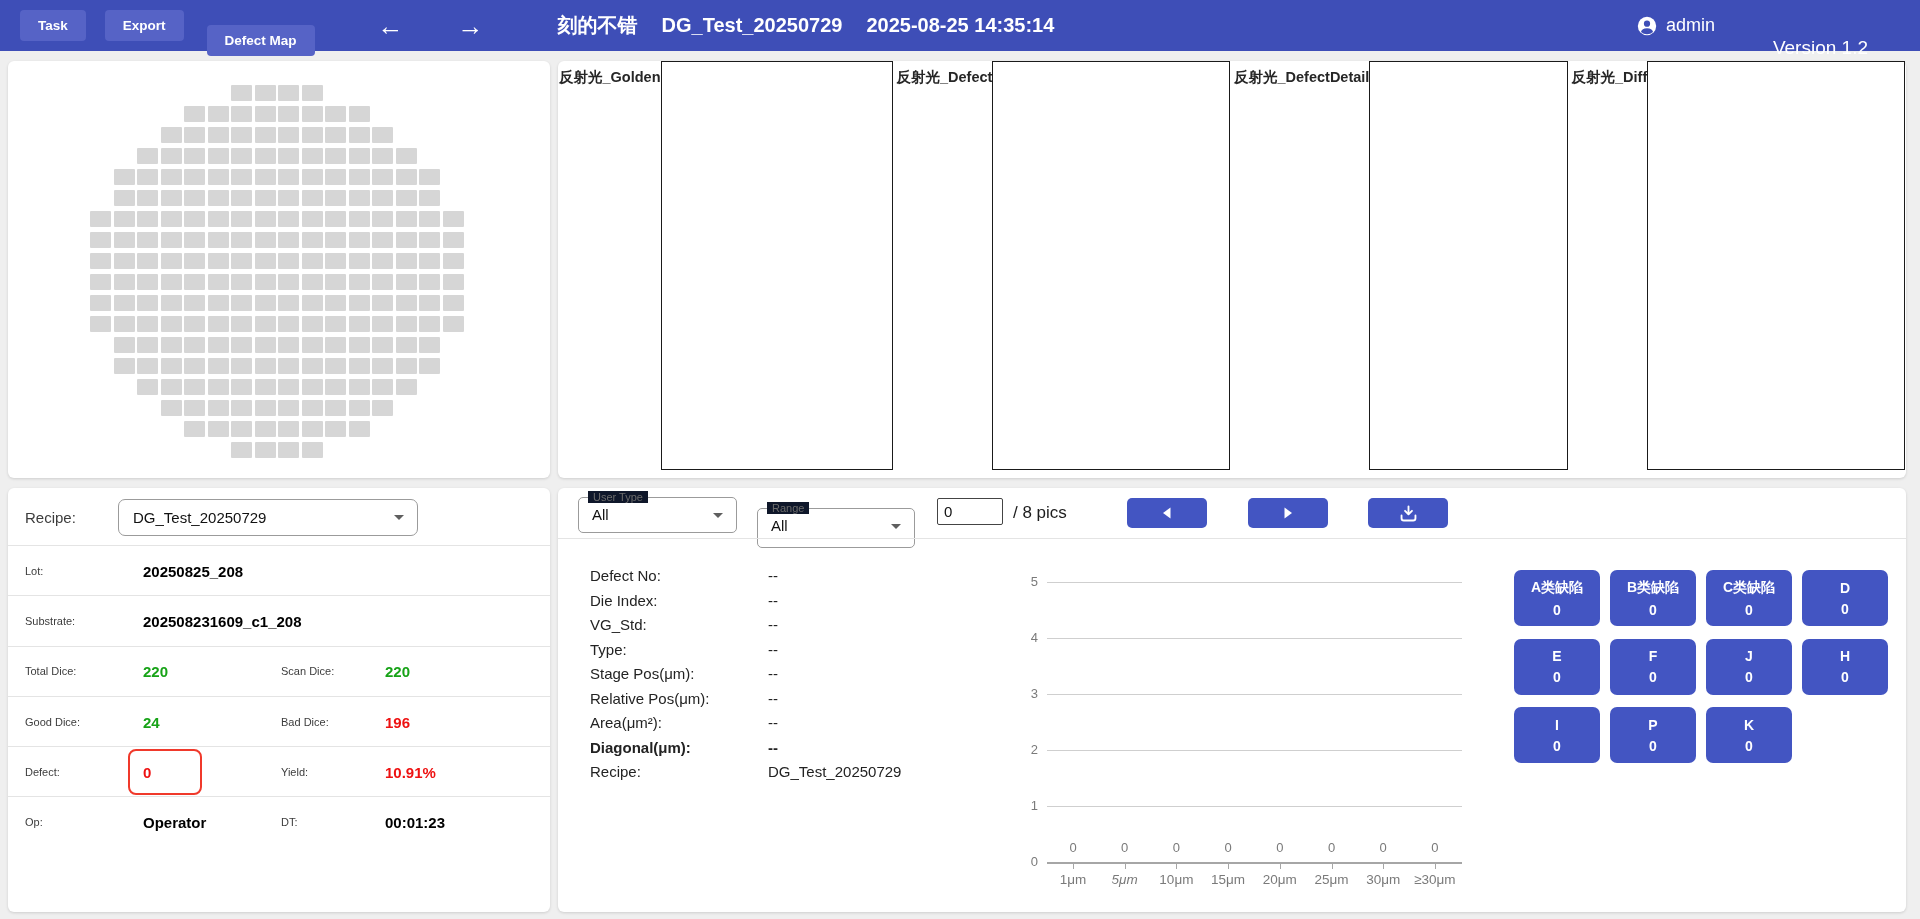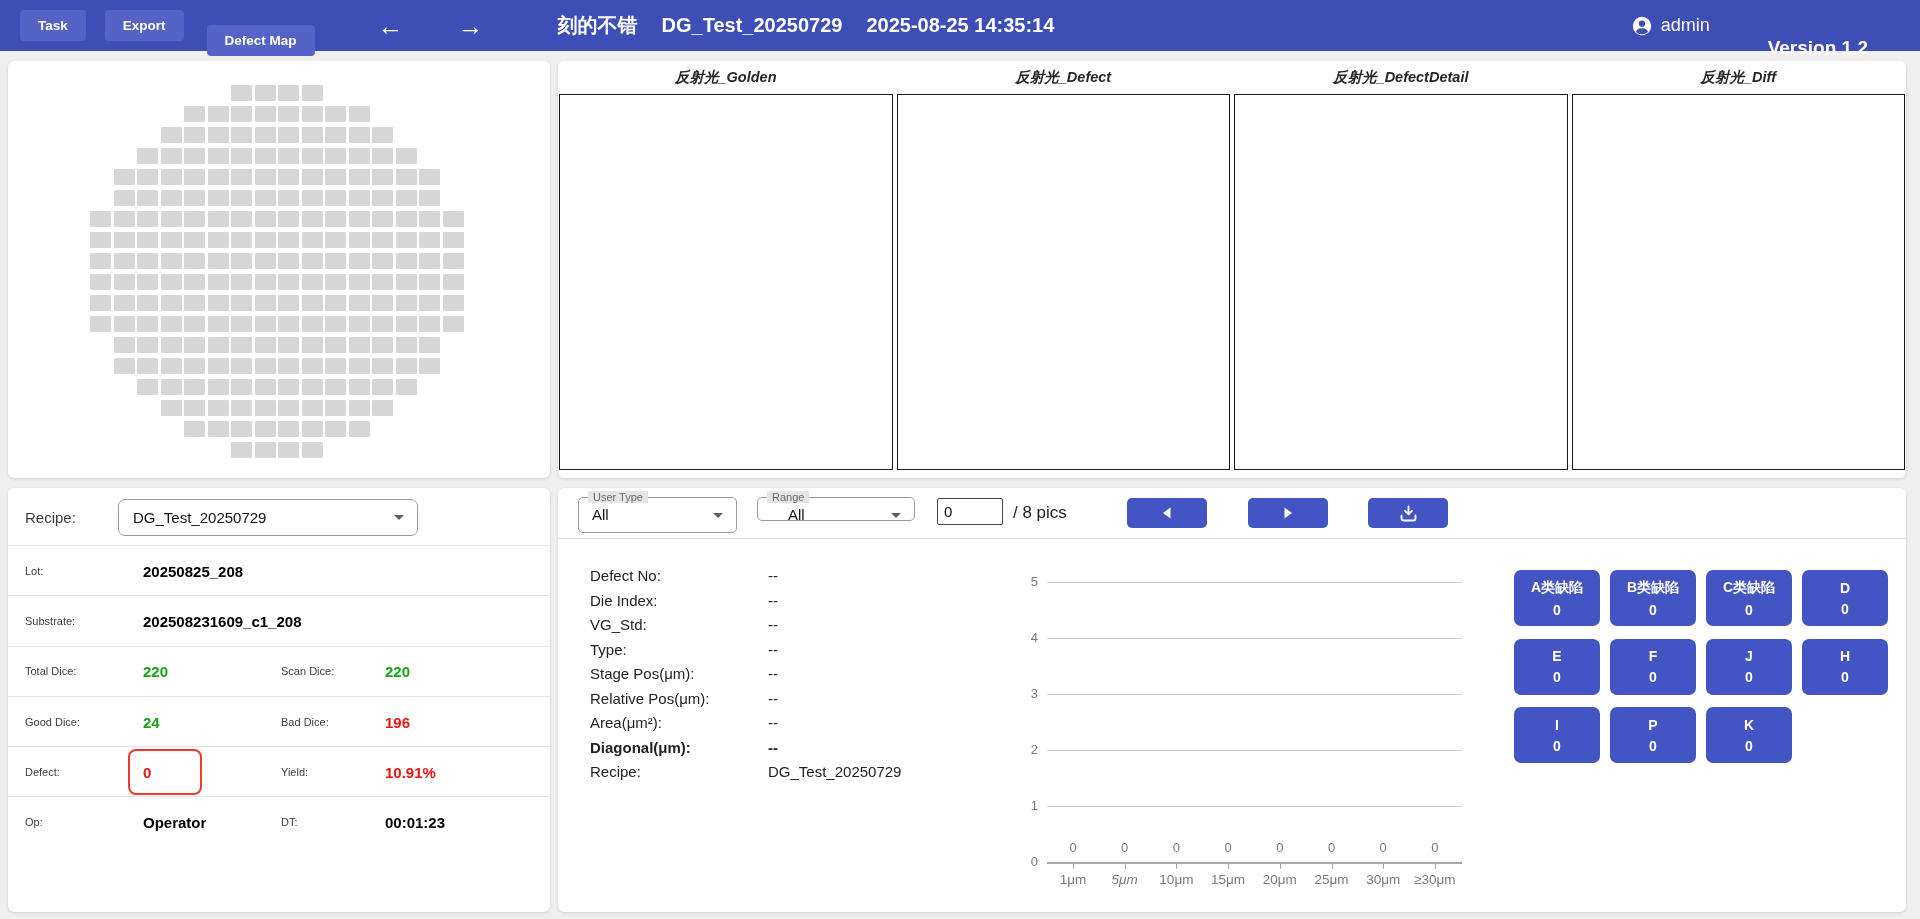--- a/index.html
+++ b/index.html
@@ -21,36 +21,36 @@
   }
   .tb-btn.dm{margin-left:4px;margin-top:30px;}
   .nav-arrow{font-size:26px;line-height:26px;color:#fff;cursor:pointer;user-select:none;}
   .nav-arrow.back{margin-left:44px;}
   .nav-arrow.fwd{margin-left:54px;}
   .title-group{display:flex;align-items:center;margin-left:74px;gap:24px;}
   .title-part{font-size:20px;font-weight:bold;white-space:nowrap;}
   .tb-right{margin-left:auto;display:flex;align-items:center;}
   .admin-group{display:flex;align-items:center;gap:8px;cursor:pointer;}
   .admin-name{font-size:18px;}
-  .version{font-size:19px;font-weight:bold;margin-left:58px;margin-top:44px;}
+  .version{font-size:19px;font-weight:normal;margin-left:58px;margin-top:44px;}
   
   .card{
     position:absolute;background:#fff;border-radius:6px;
     box-shadow:0 1px 3px rgba(0,0,0,.14);
   }
   .card-wafer{left:8px;top:61px;width:542px;height:417px;}
   .card-images{left:558px;top:61px;width:1348px;height:417px;}
   .card-stats{left:8px;top:488px;width:542px;height:424px;}
   .card-detail{left:558px;top:488px;width:1348px;height:424px;}
   
   .wafer-host{position:absolute;inset:0;}
   .die{position:absolute;width:21px;height:16px;background:#d6d6d6;border-radius:1px;}
   
   .panels{position:absolute;inset:0;display:flex;gap:4px;padding:0 1px;box-sizing:border-box;}
-  .panel{flex:1;display:flex;flex-direction:column;min-width:0;font-style:italic;}
+  .panel{flex:1;display:flex;min-width:0;}
   .plabel{height:33px;display:flex;align-items:center;justify-content:center;
     font-weight:bold;font-size:14.5px;color:#262626;}
   .pbox{flex:1;border:1.5px solid #1a1a1a;margin-bottom:8px;background:#fff;}
   
   .recipe-row{position:relative;height:57px;}
   .rc-label{position:absolute;left:17px;top:50%;transform:translateY(-50%);
     font-size:15px;color:#3c3c3c;}
   .recipe-select{position:absolute;left:110px;top:11px;width:300px;height:37px;
     border:1px solid #9b9b9b;border-radius:7px;box-sizing:border-box;cursor:pointer;background:#fff;}
   .recipe-select .val{font-size:15px;color:#111;line-height:35px;padding-left:14px;}
@@ -68,24 +68,24 @@
   .sval.c2v{left:377px;}
   .green{color:#17a317;}
   .red{color:#ee1111;}
   .red-box{position:absolute;left:120px;top:50%;transform:translateY(-50%);
     width:74px;height:46px;border:2px solid #f0392b;border-radius:8px;box-sizing:border-box;}
   .red-box .sval{left:13px;}
   
   .mselect{position:absolute;border:1px solid #9b9b9b;border-radius:5px;background:#fff;
     box-sizing:border-box;cursor:pointer;}
   .mselect .flabel{position:absolute;top:-7px;left:9px;font-size:11px;color:#6b6b6b;
-    background:#e5e5e5;padding:0 5px;line-height:12px;}
+    background:#0f172a;padding:0 5px;line-height:12px;}
   .mselect .val{font-size:15px;color:#111;line-height:33px;padding-left:13px;}
   .sel-user{left:20px;top:9px;width:159px;height:36px;}
-  .sel-range{left:199px;top:9px;width:158px;height:24px;padding-left:17px;}
+  .sel-range{left:199px;top:20px;width:158px;height:40px;}
   .page-input{position:absolute;left:379px;top:10px;width:66px;height:27px;
     border:1.5px solid #444;border-radius:2px;box-sizing:border-box;font-size:15px;
     padding:0 0 0 6px;font-family:inherit;color:#111;}
   .pics-label{position:absolute;left:455px;top:0;height:50px;display:flex;align-items:center;
     font-size:17px;color:#1c1c1c;}
   .act-btn{position:absolute;top:10px;width:80px;height:30px;background:#4355c2;border:none;
     border-radius:5px;color:#fff;display:flex;align-items:center;justify-content:center;
     cursor:pointer;font-size:13px;}
   .btn-prev{left:569px;}
   .btn-next{left:690px;}

